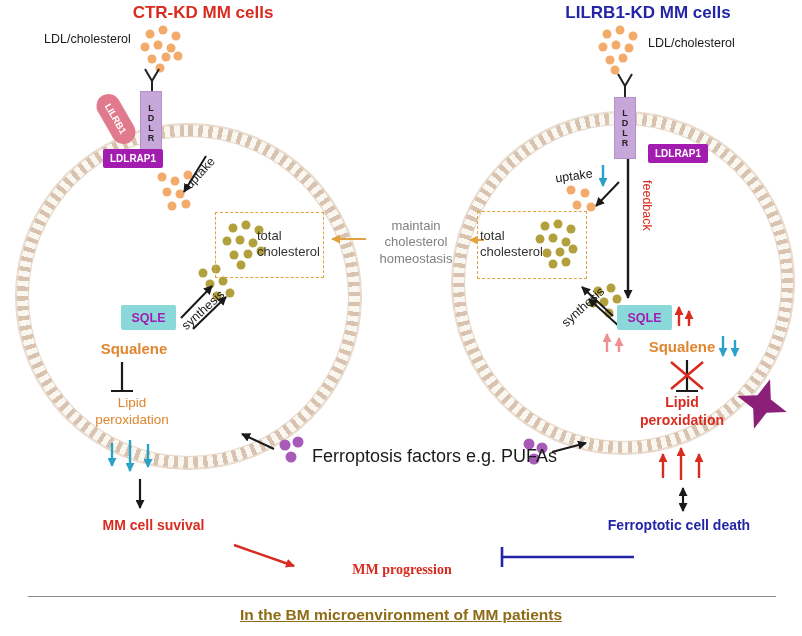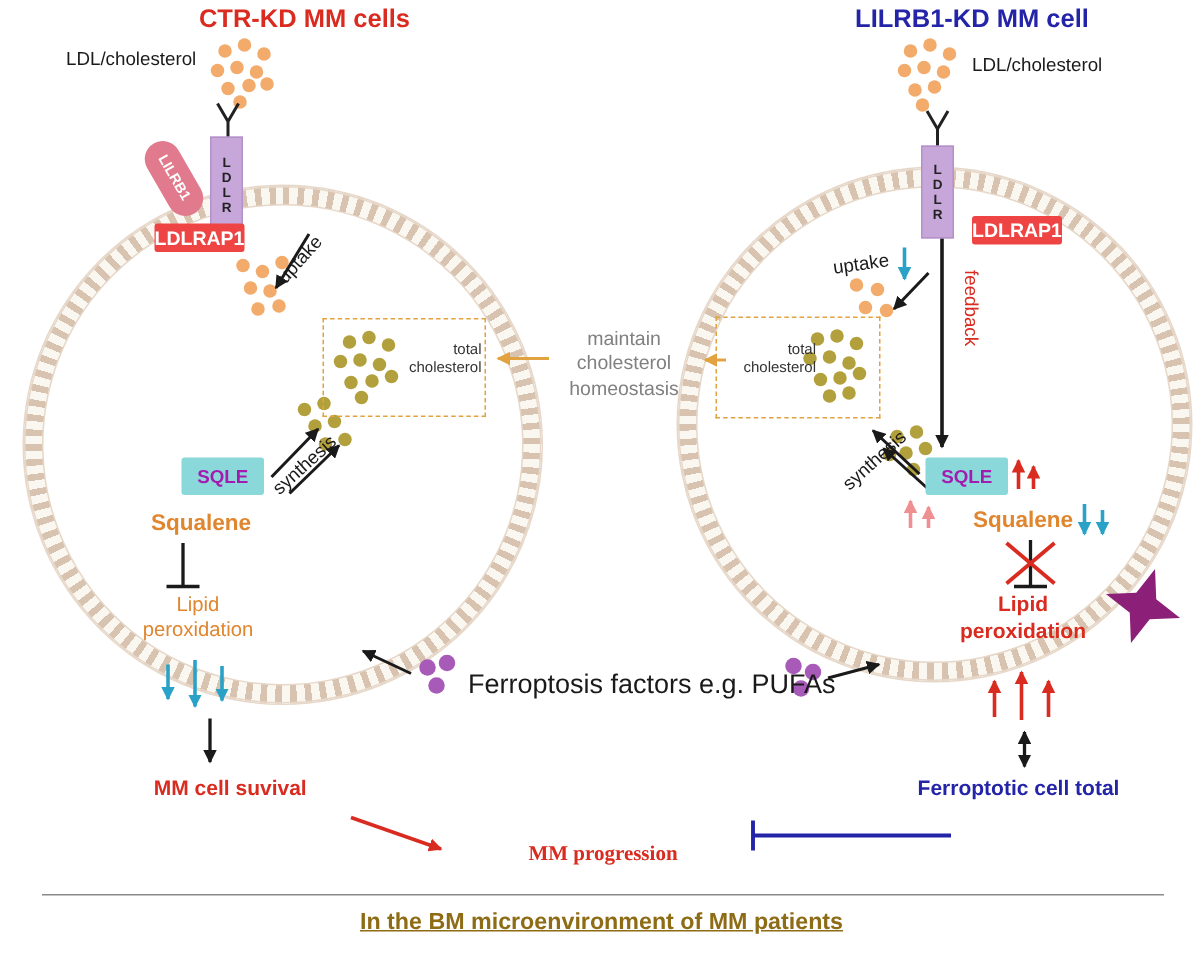--- a/index.html
+++ b/index.html
@@ -27,29 +27,29 @@
     background:#e07a8c;border-radius:12px;color:#fff;font-weight:bold;font-size:9.5px;
     display:flex;align-items:center;justify-content:center;
   }
   .vtext{writing-mode:vertical-rl;}
   .ldlr-box{
     background:#c7a6da;border:1px solid #b391c9;color:#222;font-weight:bold;font-size:9px;
     display:flex;align-items:center;justify-content:center;
   }
   .ldlr-box span{writing-mode:vertical-rl;text-orientation:upright;letter-spacing:0;}
   .green-box{
-    background:#ef4444;color:#fff;font-weight:bold;font-size:13px;
+    background:#a21caf;color:#fff;font-weight:bold;font-size:10px;
     display:flex;align-items:center;justify-content:center;border-radius:2px;
   }
   .cyan-box{
     background:#8ad8da;color:#a21caf;font-weight:bold;font-size:12.5px;
     display:flex;align-items:center;justify-content:center;border-radius:2px;
   }
   .dashedbox{position:absolute;z-index:3;border:1.6px dashed #e2a23f;}
-  .chol-text{position:absolute;font-size:10px;line-height:1.2;color:#333;text-align:right;}
+  .chol-text{position:absolute;font-size:13px;line-height:1.2;color:#333;text-align:left;}
   .outcome{font-size:14px;font-weight:bold;text-align:center;white-space:nowrap;}
   .footer-line{position:absolute;left:28px;top:596px;width:748px;border-top:1.5px solid #8a8a8a;z-index:3;}
   .caption{font-size:15.5px;font-weight:600;color:#8e6b15;text-align:center;text-decoration:underline;}
 </style>
 </head>
 <body>
 
 <div id="stage">
 
   <div class="membrane" style="left:16px;top:124px;width:345px;height:345px;">
@@ -245,39 +245,39 @@
 
   <div class="lbl orange center nowrap" style="left:88px;top:340px;width:92px;font-size:15px;font-weight:600;">Squalene</div>
   <div class="lbl orange center" style="left:87px;top:395px;width:90px;font-size:13.5px;line-height:1.25;">Lipid peroxidation</div>
 
   <div class="lbl outcome red" style="left:66px;top:517px;width:175px;">MM cell suvival</div>
 
   <div class="lbl gray center" style="left:366px;top:218px;width:100px;font-size:13px;line-height:1.25;">maintain cholesterol homeostasis</div>
   <div class="lbl nowrap" style="left:312px;top:446px;font-size:18px;">Ferroptosis factors e.g. PUFAs</div>
   <div class="lbl outcome red" style="left:318px;top:562px;width:168px;font-family:Liberation Serif, serif;">MM progression</div>
 
-  <div class="lbl title navy" style="left:498px;top:3px;width:300px;">LILRB1-KD MM cell</div>
+  <div class="lbl title navy" style="left:498px;top:3px;width:300px;">LILRB1-KD MM cells</div>
   <div class="lbl small nowrap" style="left:648px;top:36px;">LDL/cholesterol</div>
 
   <div class="lbl ldlr-box" style="left:614px;top:97px;width:20px;height:60px;">
       <span>LDLR</span>
     </div>
   <div class="lbl green-box" style="left:648px;top:144px;width:60px;height:19px;">LDLRAP1</div>
 
   <div class="lbl small center" style="left:549px;top:169px;width:50px;transform:rotate(-8deg);">uptake</div>
   <div class="lbl vtext red" style="left:640px;top:180px;font-size:12.5px;color:#d92b1f;">feedback</div>
 
   <div class="dashedbox" style="left:477px;top:211px;width:108px;height:66px;">
     <div class="chol-text" style="left:2px;top:16px;width:64px;">total cholesterol</div>
   </div>
 
   <div class="lbl cyan-box" style="left:617px;top:305px;width:55px;height:25px;">SQLE</div>
   <div class="lbl small center" style="left:548px;top:300px;width:70px;transform:rotate(-42deg);">synthesis</div>
 
   <div class="lbl orange center nowrap" style="left:636px;top:338px;width:92px;font-size:15px;font-weight:600;">Squalene</div>
   <div class="lbl red center" style="left:634px;top:394px;width:96px;font-size:14px;font-weight:bold;line-height:1.25;">Lipid peroxidation</div>
 
-  <div class="lbl outcome navy" style="left:556px;top:517px;width:246px;">Ferroptotic cell total</div>
+  <div class="lbl outcome navy" style="left:556px;top:517px;width:246px;">Ferroptotic cell death</div>
 
   <div class="footer-line"></div>
   <div class="lbl caption" style="left:151px;top:606px;width:500px;">In the BM microenvironment of MM patients</div>
 
 </div>
 
 </body></html>

